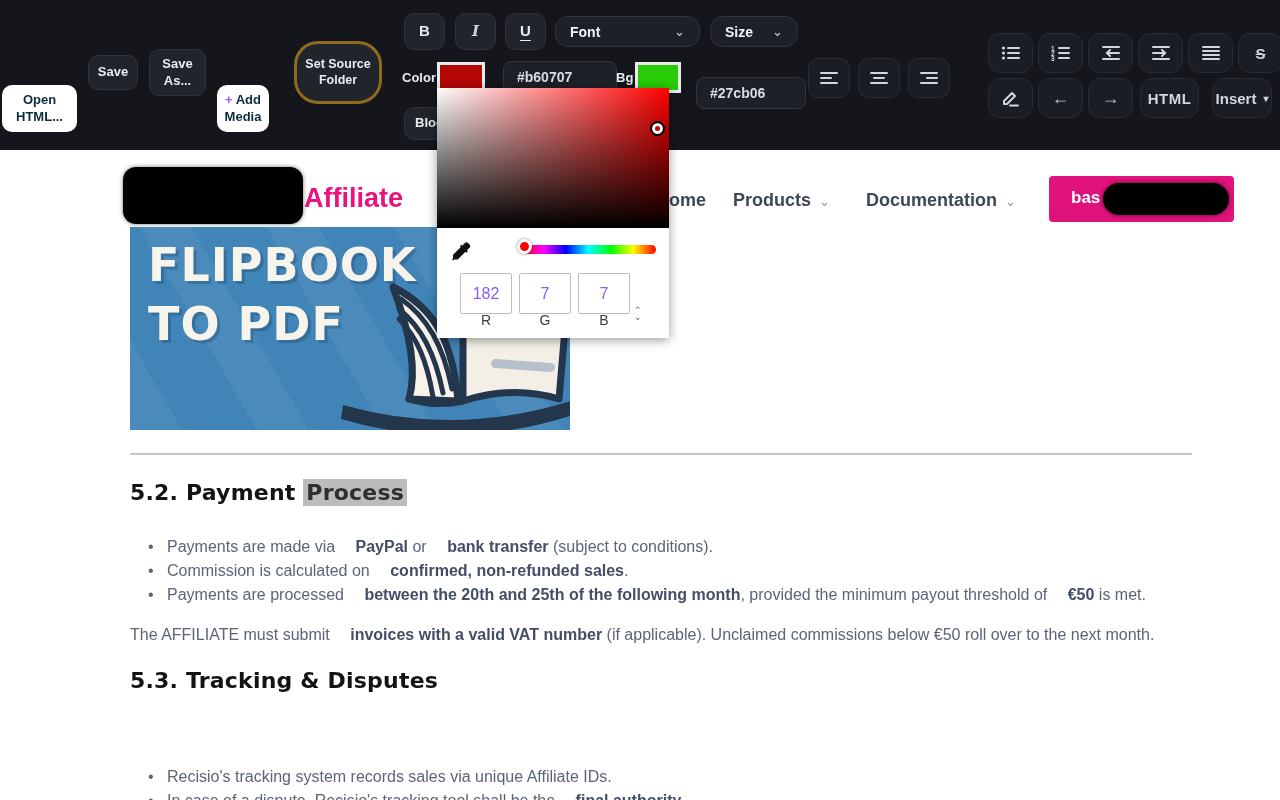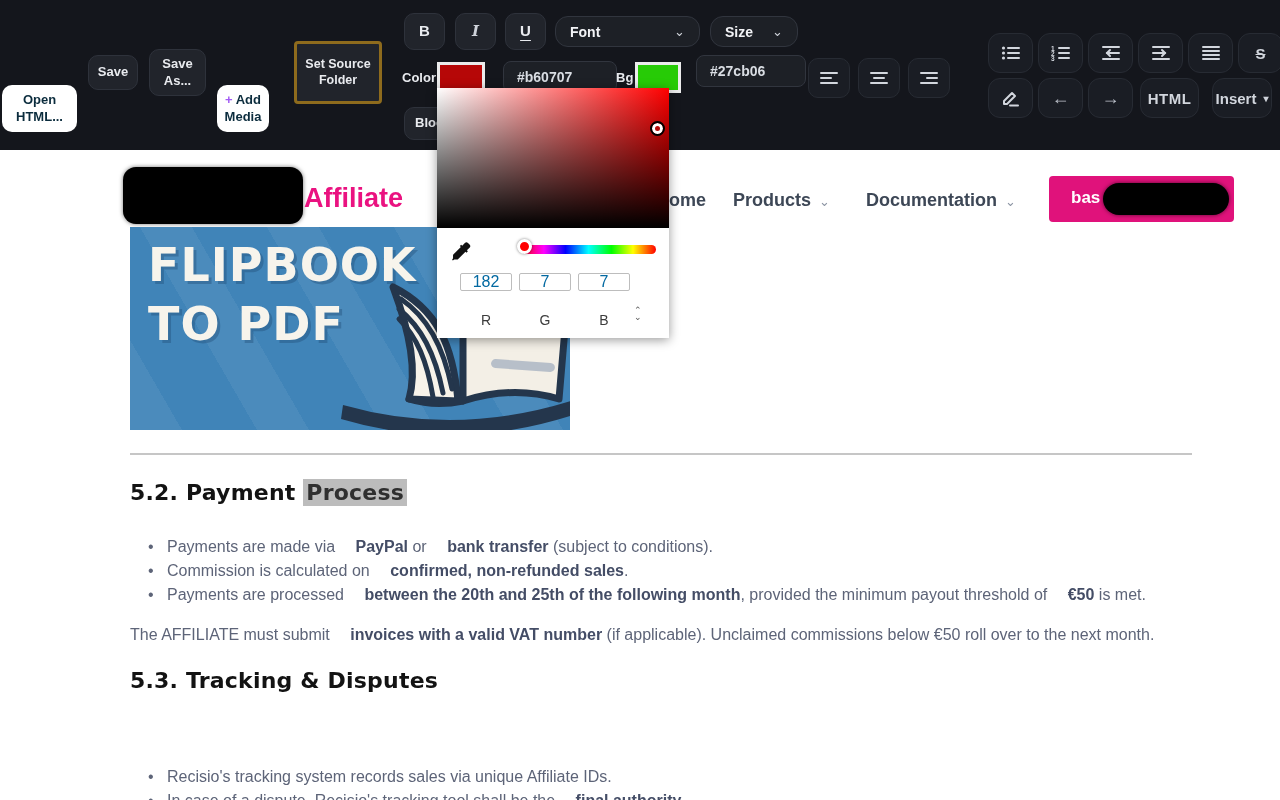--- a/index.html
+++ b/index.html
@@ -6,21 +6,21 @@
   html,body { width:1280px; height:800px; overflow:hidden; background:#fff;
               font-family:"Liberation Sans", sans-serif; }
   #stage { position:relative; width:1280px; height:800px; }
 
   
   #toolbar { position:absolute; left:0; top:0; width:1280px; height:150px; background:#14161c; z-index:10; }
   .tbtn { position:absolute; display:flex; align-items:center; justify-content:center; text-align:center;
           background:#21242b; color:#e9ebef; border:1px solid #2e323b; border-radius:10px;
           font-size:13px; font-weight:700; line-height:1.25; cursor:pointer; }
   .tbtn.blue { background:#ffffff; color:#0b2c3d; border:none;margin-top:36px; }
-  .tbtn.gold { border:3px solid #8e6b1d; border-radius:4px; font-size:12.5px; }
+  .tbtn.gold { border:3px solid #8e6b1d; border-radius:24px; font-size:12.5px; }
   .plus { color:#a25af5; font-weight:900; margin-right:3px; }
   .fmt { font-size:15px; }
   .fmt .it { font-family:"DejaVu Serif", serif; font-style:italic; color:#cfd3da; }
   .fmt .un { text-decoration:underline; text-underline-offset:4px; }
   .select { position:absolute; background:#1d2026; border:1px solid #31353e; border-radius:13px;
             color:#f2f3f6; font-size:14px; font-weight:700; display:flex; align-items:center;
             padding:0 14px; justify-content:space-between; cursor:pointer; }
   .select .chev { font-size:13px; color:#cfd3da; font-weight:400; }
   .lbl { position:absolute; color:#e8eaee; font-size:13px; font-weight:600; }
   .swatch { position:absolute; border:3px solid #ececec; cursor:pointer; }
@@ -43,22 +43,22 @@
         background:linear-gradient(to bottom, rgba(0,0,0,0), #000),
                    linear-gradient(to right, #fff, #f00); }
   #sv-cursor { position:absolute; left:213px; top:33px; width:15px; height:15px; border-radius:50%;
                border:2px solid #000; box-shadow:inset 0 0 0 3px #fff; }
   #dropper { position:absolute; left:12px; top:152px; width:22px; height:22px; cursor:pointer; }
   #cur-color { position:absolute; left:39px; top:142px; width:34px; height:34px; border-radius:50%; }
   #hue { position:absolute; left:84px; top:157px; width:135px; height:9px; border-radius:5px; cursor:pointer;
          background:linear-gradient(to right,#f00 0%,#f0f 17%,#00f 33%,#0ff 50%,#0f0 67%,#ff0 83%,#f00 100%); }
   #hue-handle { position:absolute; left:-4px; top:-6px; width:15px; height:15px; border-radius:50%;
                 background:#f00; border:3px solid #fff; box-shadow:0 0 3px rgba(0,0,0,.5); }
-  .rgb-box { position:absolute; top:185px; width:52px; height:18px; border:1px solid #bdbdbd; border-radius:2px;
-             display:flex; align-items:center; justify-content:center; font-size:16px; color:#0369a1; }
+  .rgb-box { position:absolute; top:185px; width:52px; height:41px; border:1px solid #bdbdbd; border-radius:2px;
+             display:flex; align-items:center; justify-content:center; font-size:16px; color:#8b5cf6; }
   .rgb-lab { position:absolute; top:224px; width:52px; text-align:center; font-size:14px; color:#3c3c3c; }
   #rgb-toggle { position:absolute; left:197px; top:219px; font-size:9px; color:#555; line-height:7px;
                 text-align:center; cursor:pointer; }
 
   
   #page { position:absolute; left:0; top:150px; width:1280px; height:650px; background:#fff; }
   #logo-blob { position:absolute; left:123px; top:17px; width:180px; height:57px; background:#000;
                border-radius:13px; box-shadow:0 0 4px rgba(0,0,0,.55); }
   #brand-suffix { position:absolute; left:304px; top:33px; font-size:27px; font-weight:700; color:#ea1280; }
   .nav-item { position:absolute; top:40px; font-size:18px; font-weight:600; color:#3d4756; cursor:pointer; white-space:nowrap; }
@@ -183,21 +183,21 @@
         <span class="chev">⌄</span>
     </div>
 
     <div class="lbl" style="left:402px;top:70px">Color</div>
     <div class="swatch" style="left:437px;top:62px;width:48px;height:31px;background:#b60707"></div>
     <div class="hexin" style="left:497px;top:61px;width:114px;height:32px">
         <span>#b60707</span>
       </div>
     <div class="lbl" style="left:616px;top:70px">Bg</div>
     <div class="swatch" style="left:635px;top:62px;width:46px;height:31px;background:#27cb06"></div>
-    <div class="hexin" style="left:690px;top:55px;width:110px;height:32px">
+    <div class="hexin" style="left:690px;top:77px;width:110px;height:32px">
         <span>#27cb06</span>
       </div>
 
     <div class="icobtn" style="left:808px;top:58px;width:42px;border-radius:10px">
       <svg width="20" height="16">
           <g stroke="#d2d6dd" stroke-width="2" stroke-linecap="round">
             <line x1="2" y1="3" x2="18" y2="3"></line>
             <line x1="2" y1="8" x2="12" y2="8"></line>
             <line x1="2" y1="13" x2="18" y2="13"></line>
           </g>

